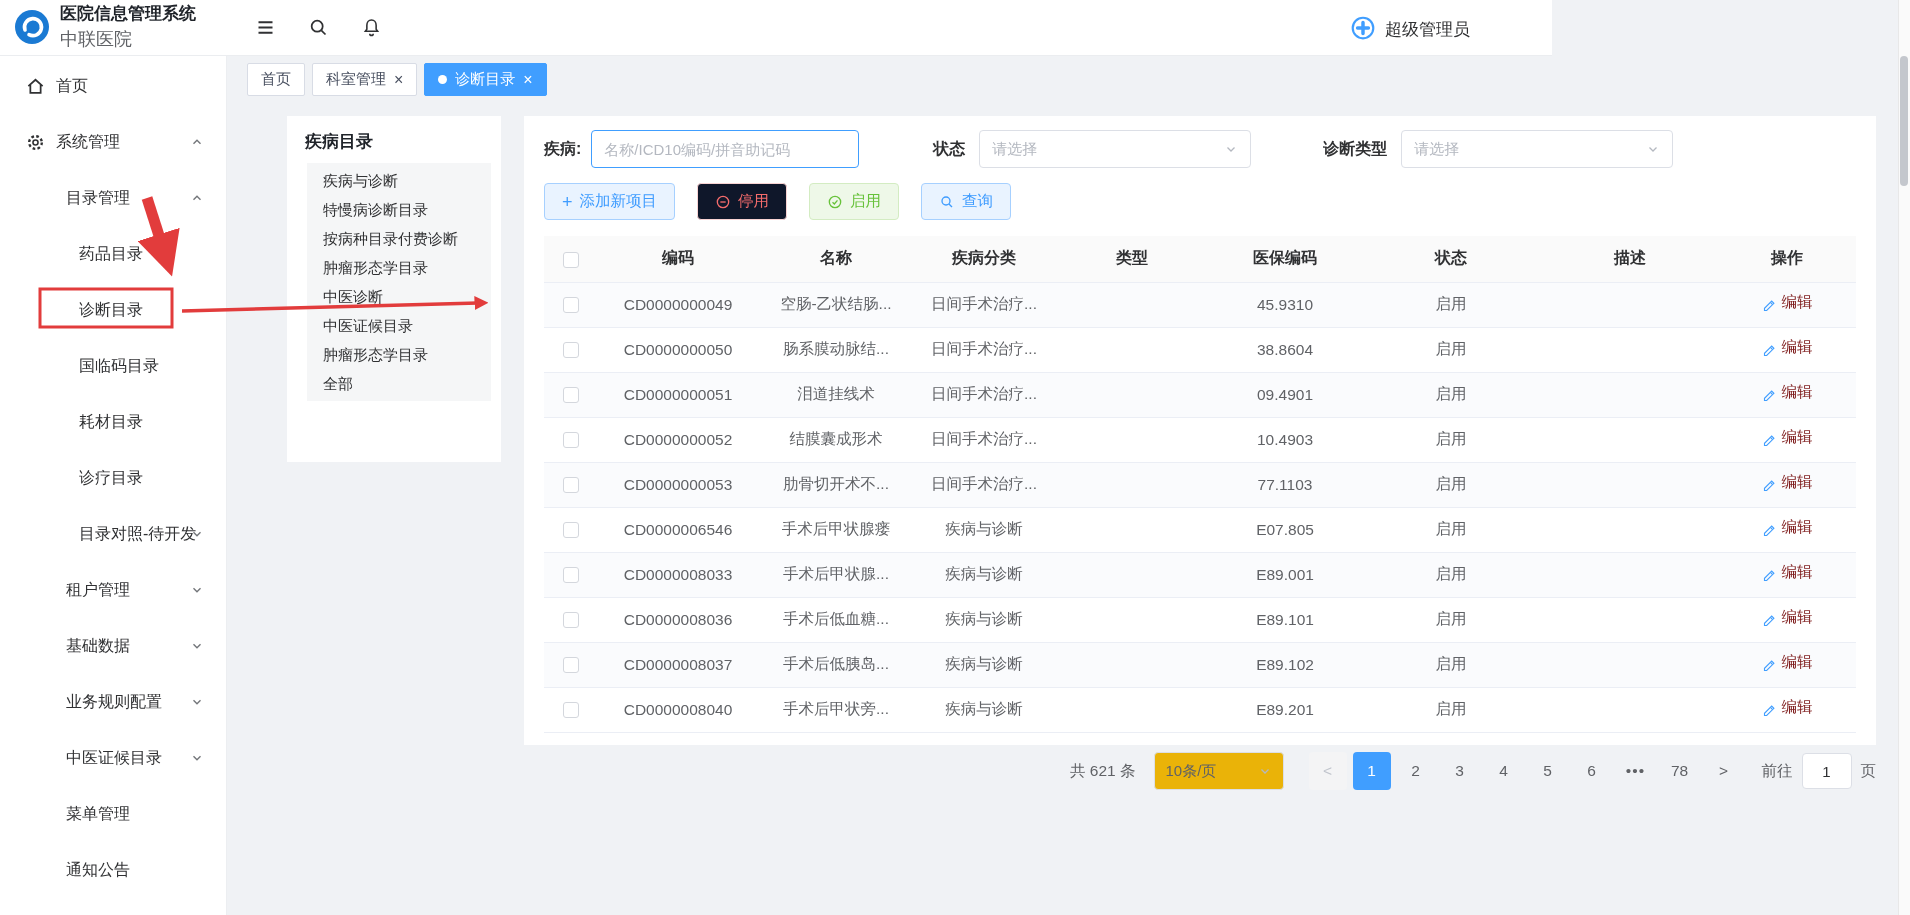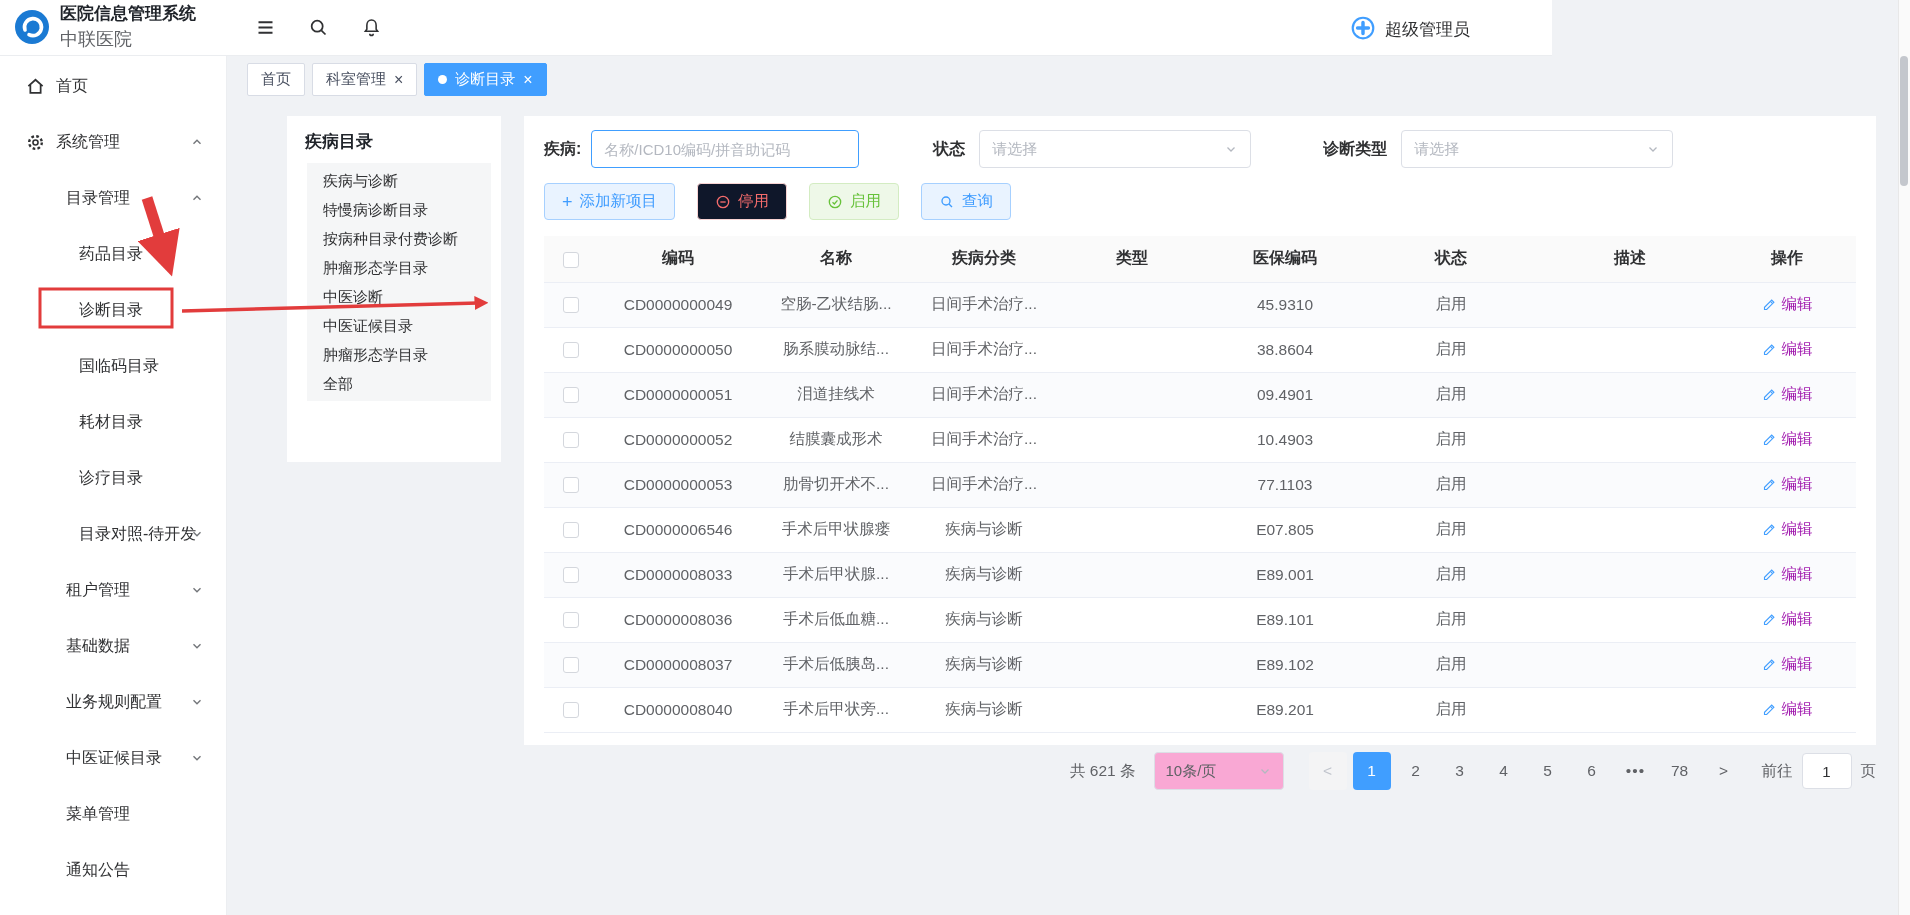--- a/index.html
+++ b/index.html
@@ -72,27 +72,27 @@
   .btn .plus { font-size:18px; line-height:1; }
 
   table { width:100%; border-collapse:collapse; table-layout:fixed; margin-top:16px; }
   thead th { background:#fafafa; height:46px; font-size:16px; font-weight:bold; color:#303133;
              border-bottom:1px solid #ebeef5; text-align:center; }
   tbody td { height:45px; font-size:15.5px; color:#606266; border-bottom:1px solid #ebeef5;
              text-align:center; white-space:nowrap; overflow:hidden; }
   tbody tr:nth-child(odd) { background:#fafbfd; }
   .checkbox { display:inline-block; width:16px; height:16px; border:1px solid #d4d7dd;
               border-radius:3px; background:#fff; vertical-align:middle; cursor:pointer; }
-  .edit-link { display:inline-flex; align-items:center; gap:5px; color:#a21caf; cursor:pointer; }
+  .edit-link { display:inline-flex; align-items:flex-end; gap:5px; color:#7f1d1d; cursor:pointer; }
 
   
   .pager { position:absolute; left:524px; top:752px; width:1352px; display:flex; align-items:center;
            justify-content:flex-end; font-size:15.5px; color:#606266; }
   .pager .total { margin-right:18px; }
-  .psize { width:130px; height:38px; border:1px solid #dcdfe6; border-radius:4px; background:#f9a8d4;
+  .psize { width:130px; height:38px; border:1px solid #dcdfe6; border-radius:4px; background:#eab308;
            display:flex; align-items:center; justify-content:space-between; padding:0 11px;
            cursor:pointer; margin-right:22px; font-size:15px; color:#606266; }
   .pbtn { min-width:38px; height:38px; display:inline-flex; align-items:center; justify-content:center;
           margin:0 3px; font-size:15.5px; color:#606266; cursor:pointer; border-radius:4px;
           background:none; border:none; font-family:inherit; }
   .pbtn.prev { background:#f4f4f5; color:#c0c4cc; }
   .pbtn.active { background:#409eff; color:#fff; }
   .pbtn.dots { letter-spacing:1px; color:#606266; }
   .goto-label { margin-left:16px; }
   .goto-input { width:50px; height:36px; border:1px solid #dcdfe6; border-radius:4px; margin:0 9px;

